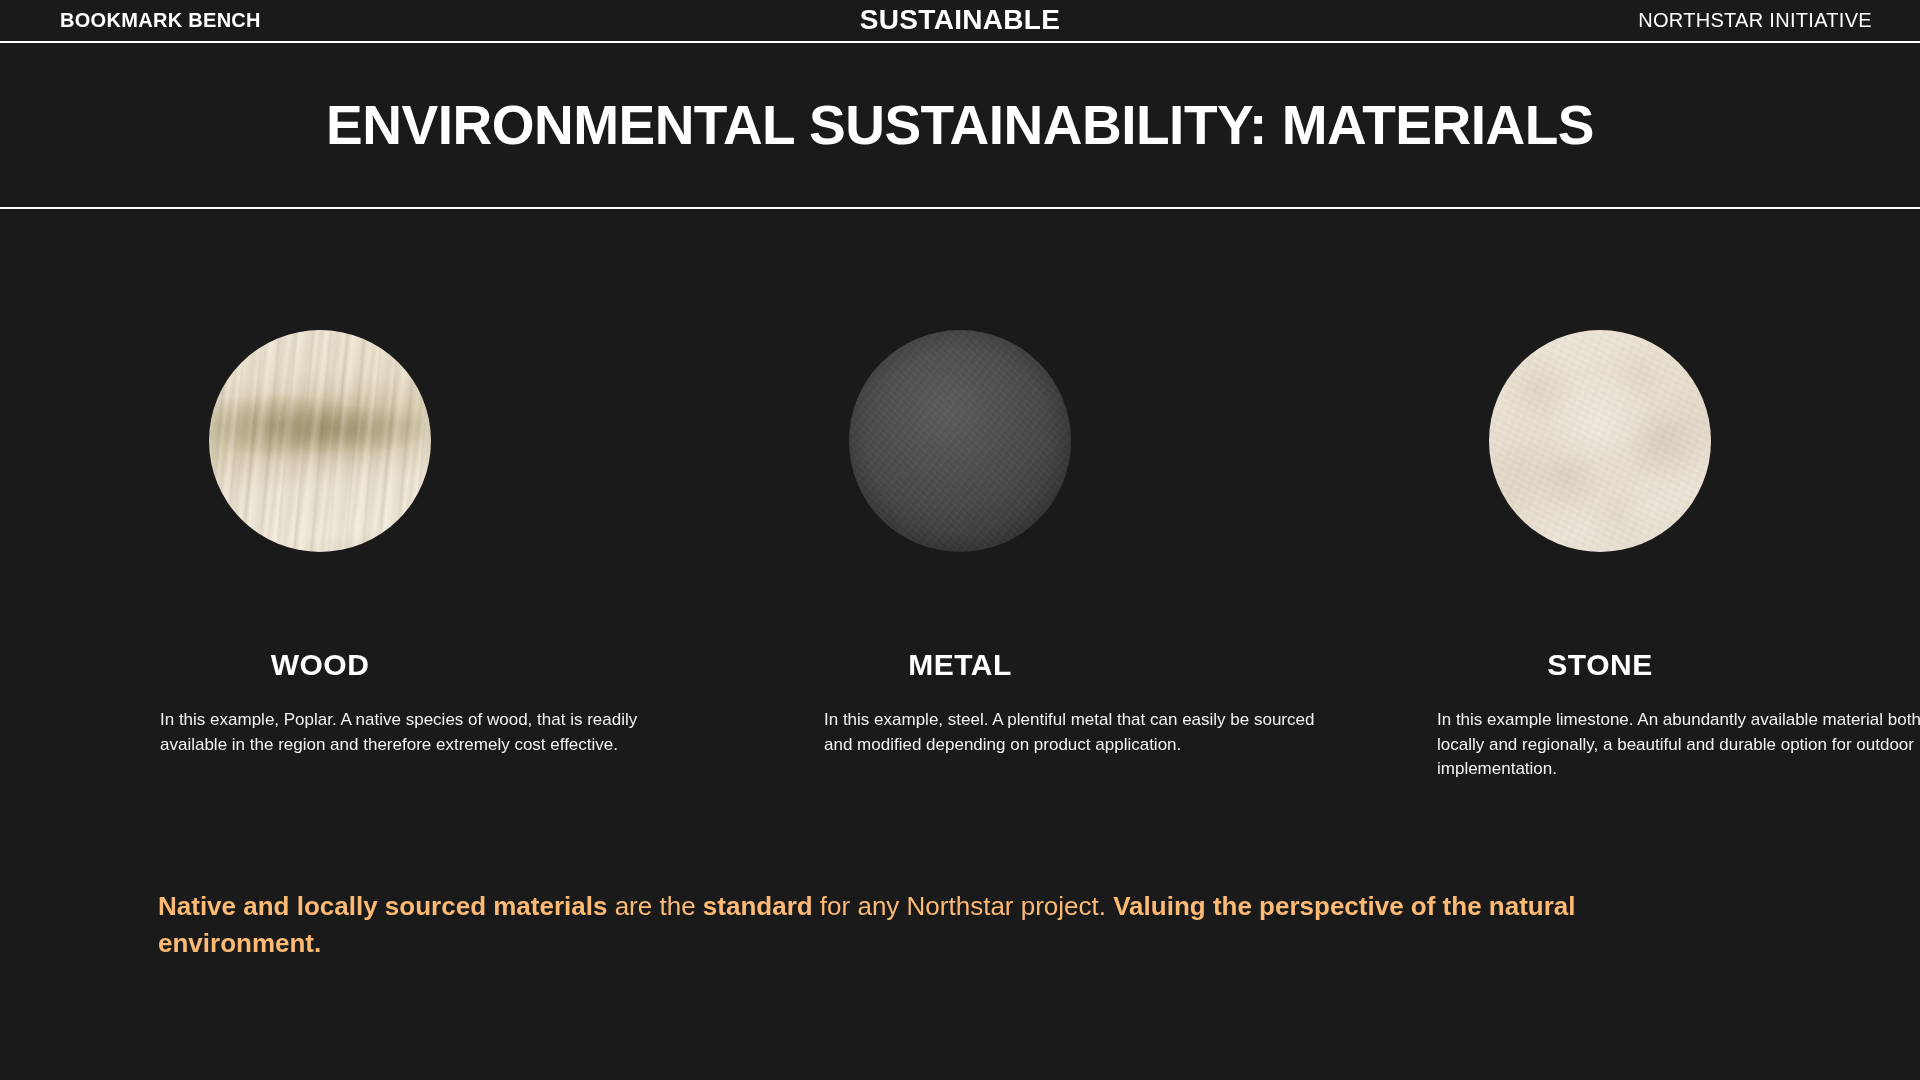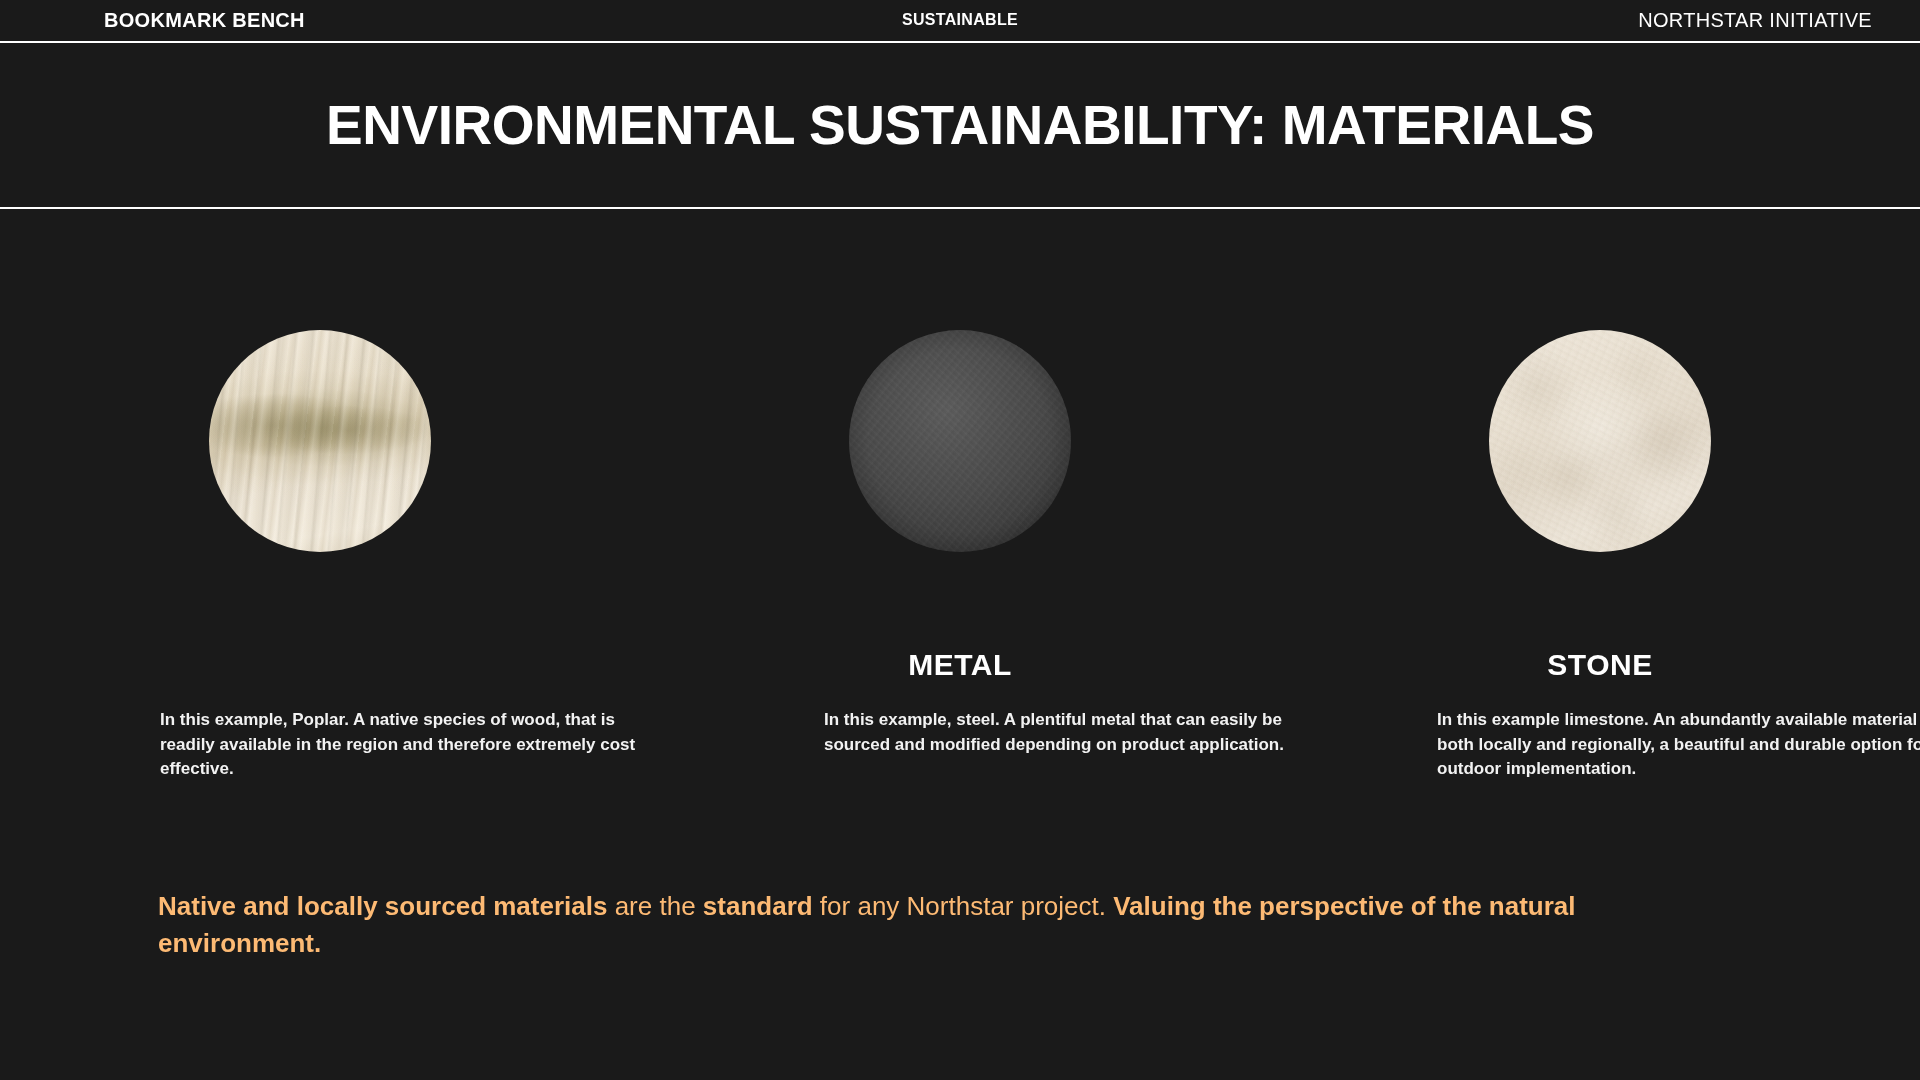--- a/index.html
+++ b/index.html
@@ -27,27 +27,26 @@
     align-items: center;
     background: #1a1a1a;
   }
   .topbar-left {
     position: absolute;
     left: 60px;
     font-size: 20px;
     font-weight: bold;
     letter-spacing: 0.3px;
     white-space: nowrap;
-    margin-left: 44px;
   }
   .topbar-center {
     position: absolute;
     left: 50%;
     transform: translateX(-50%);
-    font-size: 16px;
+    font-size: 28px;
     font-weight: bold;
     letter-spacing: 0.3px;
     white-space: nowrap;
   }
   .topbar-right {
     position: absolute;
     right: 48px;
     font-size: 20px;
     font-weight: normal;
     letter-spacing: 0.3px;
@@ -231,21 +230,21 @@
     font-weight: bold;
     letter-spacing: 0.5px;
   }
 
   .material-desc {
     position: absolute;
     top: 378px;
     width: 500px;
     font-size: 17px;
     line-height: 1.45;
-    font-weight: bold;
+    font-weight: normal;
     color: #f2f2f2;
   }
   .col-wood   .material-desc { left: 160px; }
   .col-metal  .material-desc { left: 148px; margin-left: 36px; }
   .col-stone  .material-desc { left: 157px; }
 
   
   .footnote {
     position: absolute;
     top: 888px;
@@ -272,20 +271,21 @@
 <div class="title-band">
   <h1 class="page-title">ENVIRONMENTAL SUSTAINABILITY: MATERIALS</h1>
 </div>
 
 <div class="rule rule-bottom"></div>
 
 <div class="materials">
 
   <div class="material-col col-wood">
     <div class="swatch swatch-wood"></div>
+    <div class="material-name">WOOD</div>
     <div class="material-desc">In this example, Poplar. A native species of wood, that is readily available in the region and therefore extremely cost effective.</div>
   </div>
 
   <div class="material-col col-metal">
     <div class="swatch swatch-metal"></div>
     <div class="material-name">METAL</div>
     <div class="material-desc">In this example, steel. A plentiful metal that can easily be sourced and modified depending on product application.</div>
   </div>
 
   <div class="material-col col-stone">

